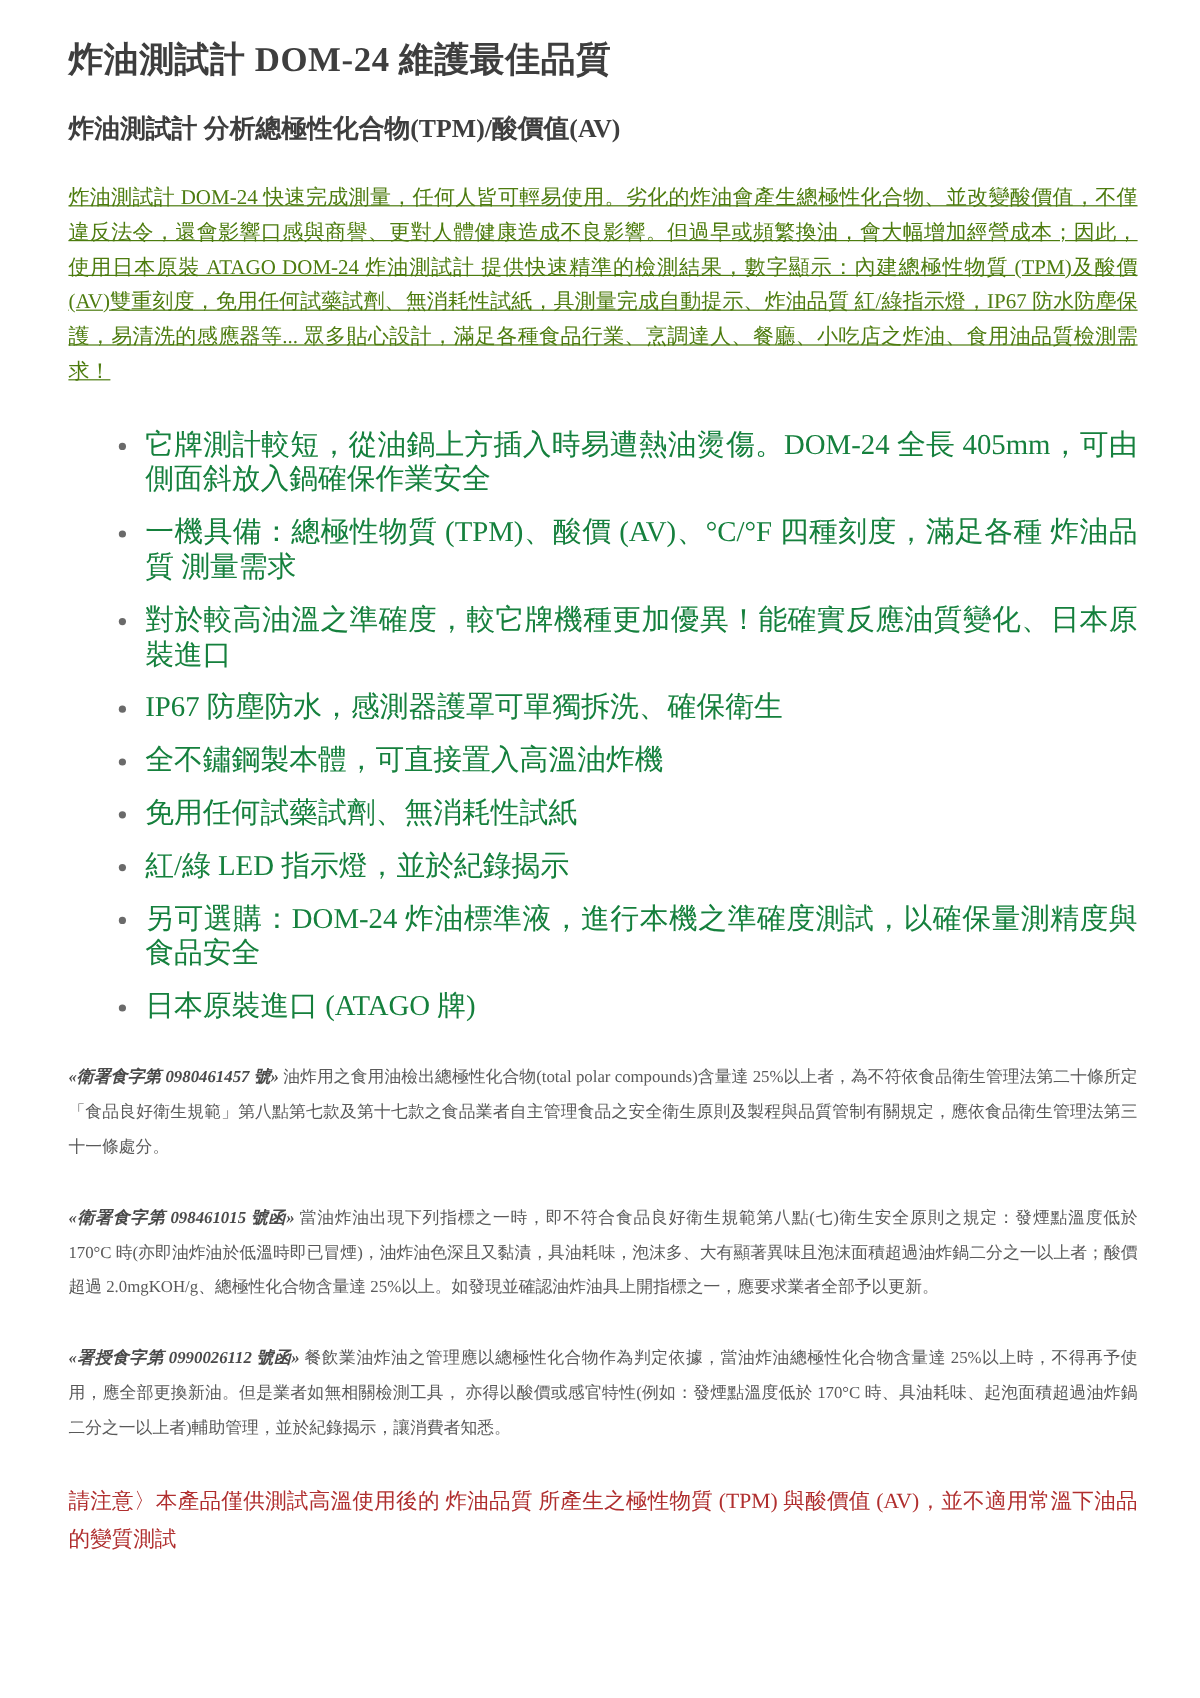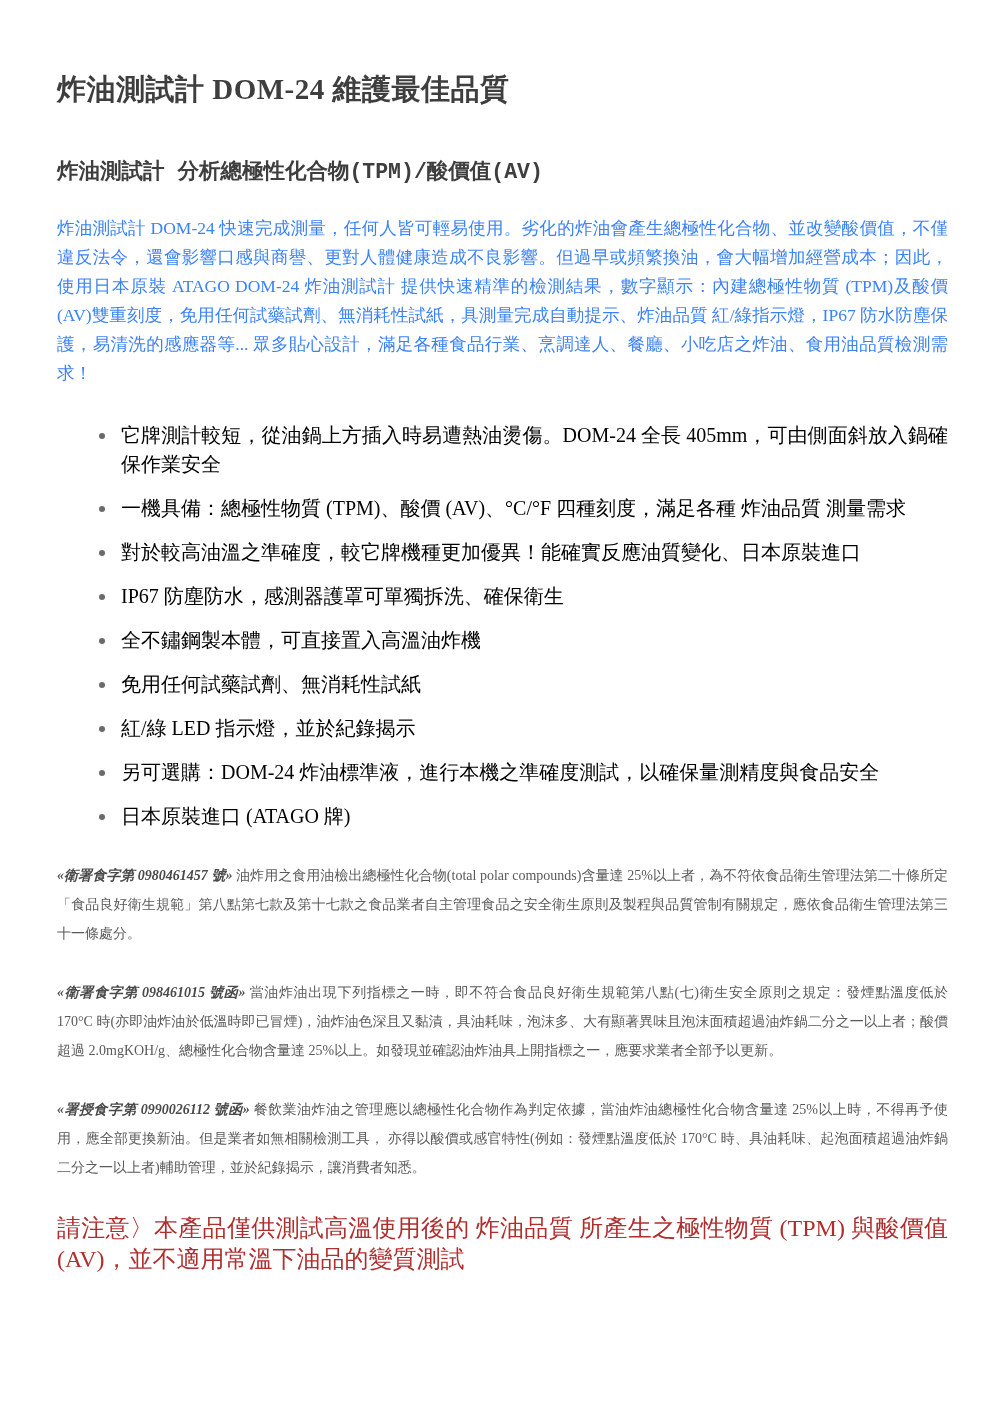--- a/index.html
+++ b/index.html
@@ -7,53 +7,53 @@
     width: 1000px;
     background: #ffffff;
     font-family: "Liberation Serif", "DejaVu Serif", serif;
   }
   body { height: 1415px; overflow: hidden; }
   .page {
     padding: 0 52px 0 57px;
     color: #595959;
   }
   .page-title {
-    margin-top: 70px;
+    margin-top: 30px;
     font-size: 29px;
     font-weight: bold;
     color: #3e3e3e;
     letter-spacing: 0.5px;
   }
   .section-heading {
-    margin-top: 46px;
+    margin-top: 22px;
     font-size: 21.5px;
     font-weight: bold;
     color: #3e3e3e;
-    font-family: Liberation Mono, monospace;
   }
   .intro-paragraph {
     margin-top: 29px;
     font-size: 17.5px;
     line-height: 29px;
     text-align: justify;
-    color: #3b82f6;
+    color: #4d7c0f;
+    text-decoration: underline;
   }
   ul.feature-list {
     margin-top: 33px;
     margin-left: 40px;
     list-style: none;
   }
   ul.feature-list li {
     position: relative;
     padding-left: 24px;
     margin-bottom: 15px;
-    font-size: 20px;
+    font-size: 24px;
     line-height: 29px;
     text-align: justify;
-    color: #000000;
+    color: #15803d;
   }
   ul.feature-list li .bullet-dot {
     position: absolute;
     left: 2px;
     top: 12px;
     width: 6px;
     height: 6px;
     border-radius: 50%;
     background: #6a6a6a;
   }
@@ -64,21 +64,21 @@
     text-align: justify;
     color: #595959;
   }
   .regulation-ref {
     font-weight: bold;
     font-style: italic;
     color: #4a4a4a;
   }
   .notice-text {
     margin-top: 31px;
-    font-size: 24px;
+    font-size: 18px;
     line-height: 31px;
     text-align: justify;
     color: #b02e2e;
   }
 </style>
 </head>
 <body>
 
 <main class="page">
 

